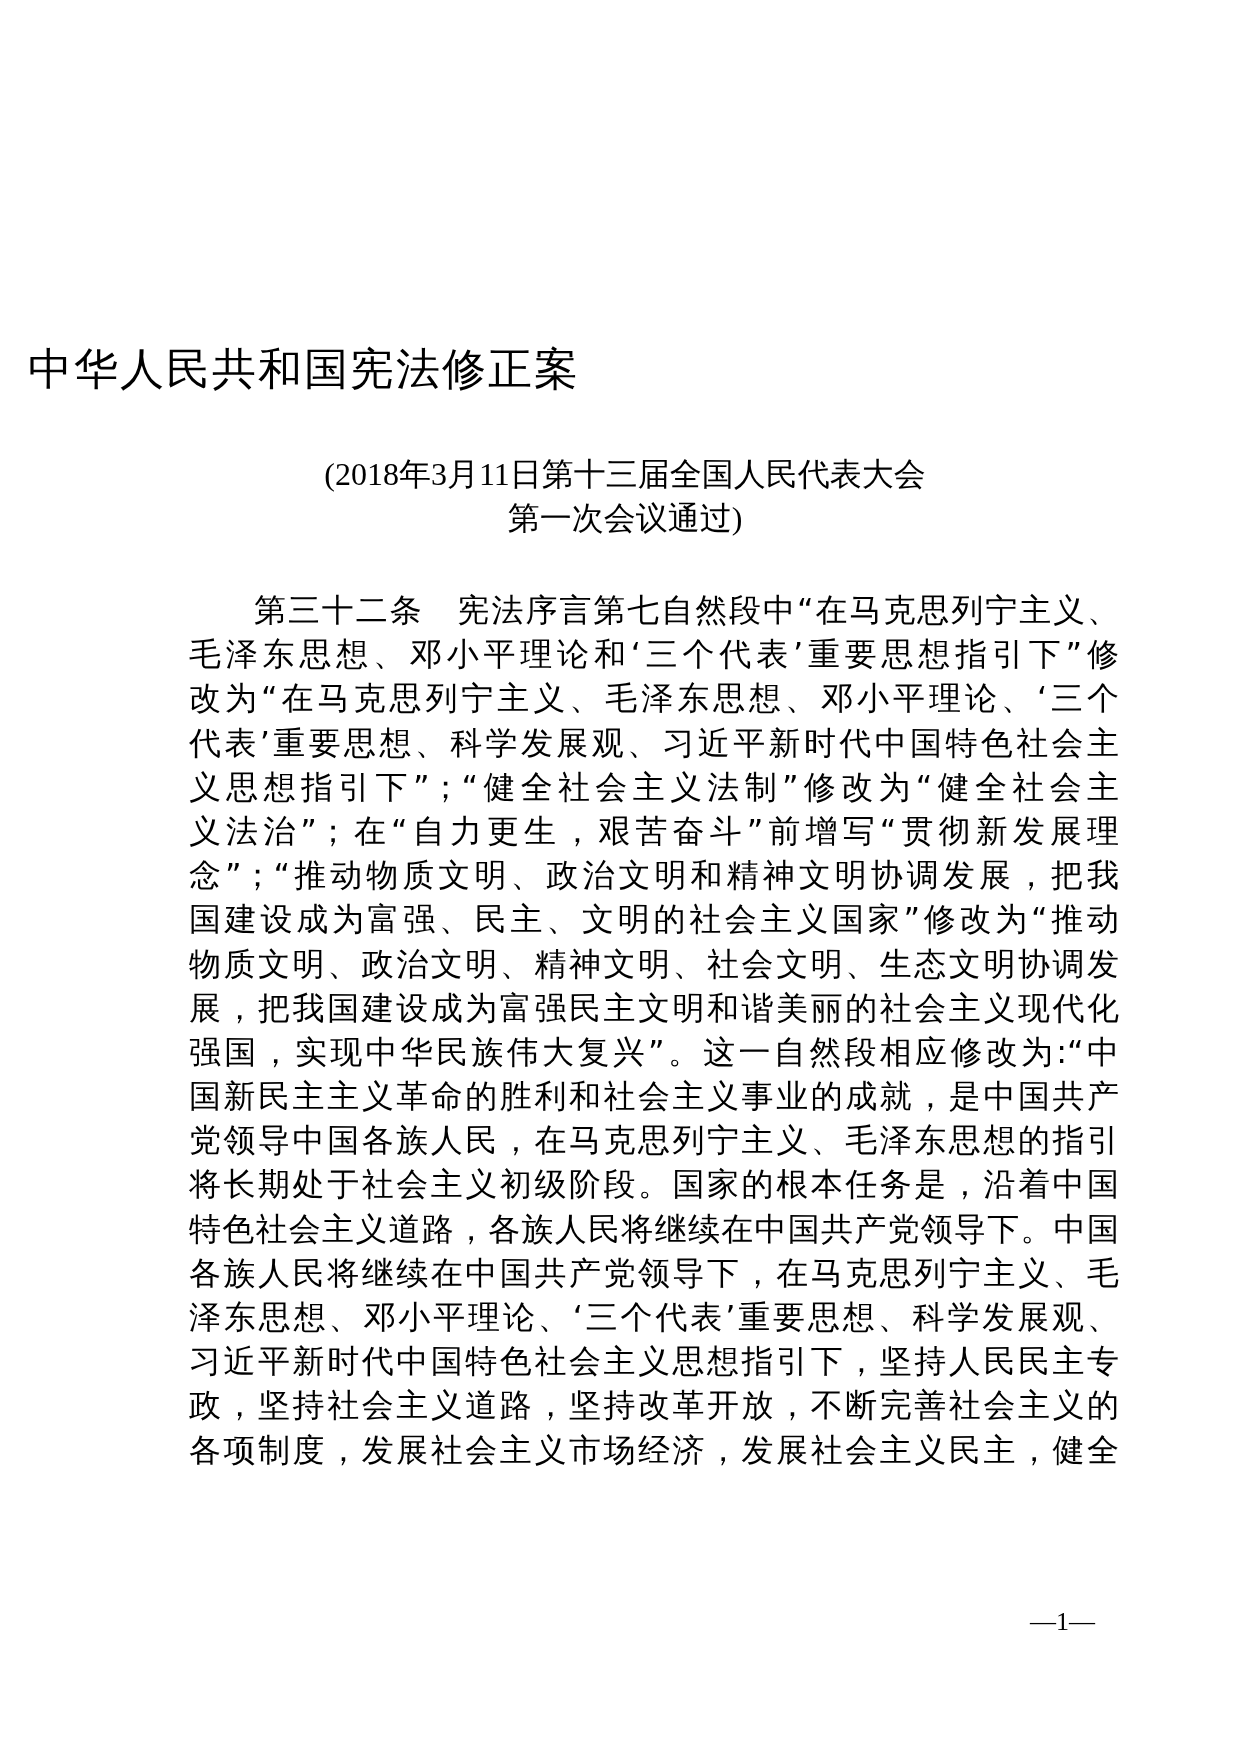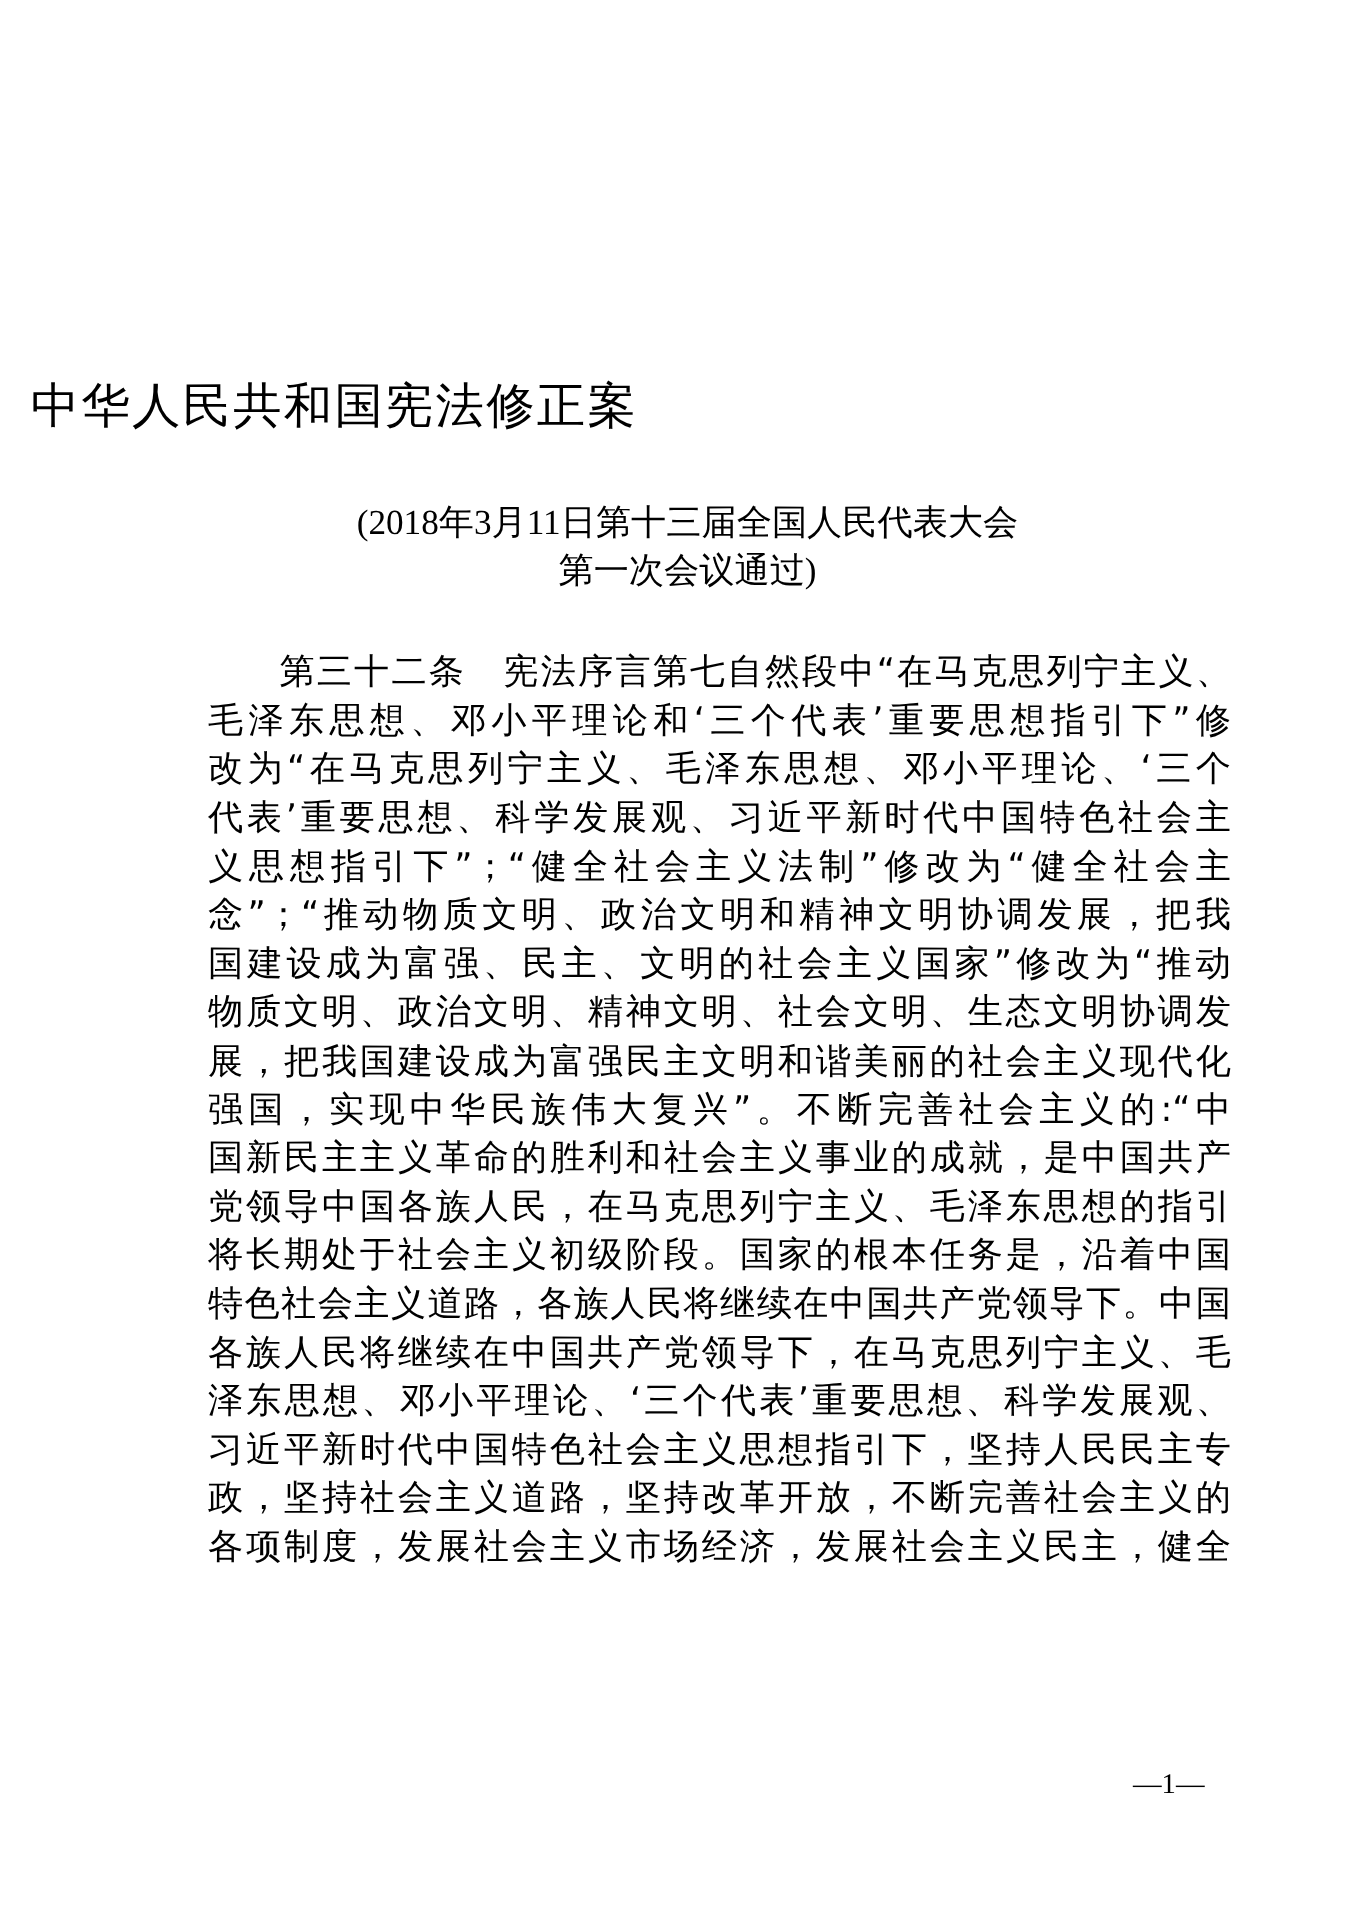--- a/index.html
+++ b/index.html
@@ -37,25 +37,26 @@
     <div>(2018年3月11日第十三届全国人民代表大会</div>
     <div>第一次会议通过)</div>
   </div>
 
   <div class="body">
     <div class="line first">第三十二条　宪法序言第七自然段中“在马克思列宁主义、</div>
     <div class="line">毛泽东思想、邓小平理论和‘三个代表’重要思想指引下”修</div>
     <div class="line">改为“在马克思列宁主义、毛泽东思想、邓小平理论、‘三个</div>
     <div class="line">代表’重要思想、科学发展观、习近平新时代中国特色社会主</div>
     <div class="line">义思想指引下”；“健全社会主义法制”修改为“健全社会主</div>
+    <div class="line">义法治”；在“自力更生，艰苦奋斗”前增写“贯彻新发展理</div>
     <div class="line">念”；“推动物质文明、政治文明和精神文明协调发展，把我</div>
     <div class="line">国建设成为富强、民主、文明的社会主义国家”修改为“推动</div>
     <div class="line">物质文明、政治文明、精神文明、社会文明、生态文明协调发</div>
     <div class="line">展，把我国建设成为富强民主文明和谐美丽的社会主义现代化</div>
-    <div class="line">强国，实现中华民族伟大复兴”。不断完善社会主义的:“中</div>
+    <div class="line">强国，实现中华民族伟大复兴”。这一自然段相应修改为:“中</div>
     <div class="line">国新民主主义革命的胜利和社会主义事业的成就，是中国共产</div>
     <div class="line">党领导中国各族人民，在马克思列宁主义、毛泽东思想的指引</div>
     <div class="line">将长期处于社会主义初级阶段。国家的根本任务是，沿着中国</div>
     <div class="line">特色社会主义道路，各族人民将继续在中国共产党领导下。中国</div>
     <div class="line">各族人民将继续在中国共产党领导下，在马克思列宁主义、毛</div>
     <div class="line">泽东思想、邓小平理论、‘三个代表’重要思想、科学发展观、</div>
     <div class="line">习近平新时代中国特色社会主义思想指引下，坚持人民民主专</div>
     <div class="line">政，坚持社会主义道路，坚持改革开放，不断完善社会主义的</div>
     <div class="line">各项制度，发展社会主义市场经济，发展社会主义民主，健全</div>
   </div>

